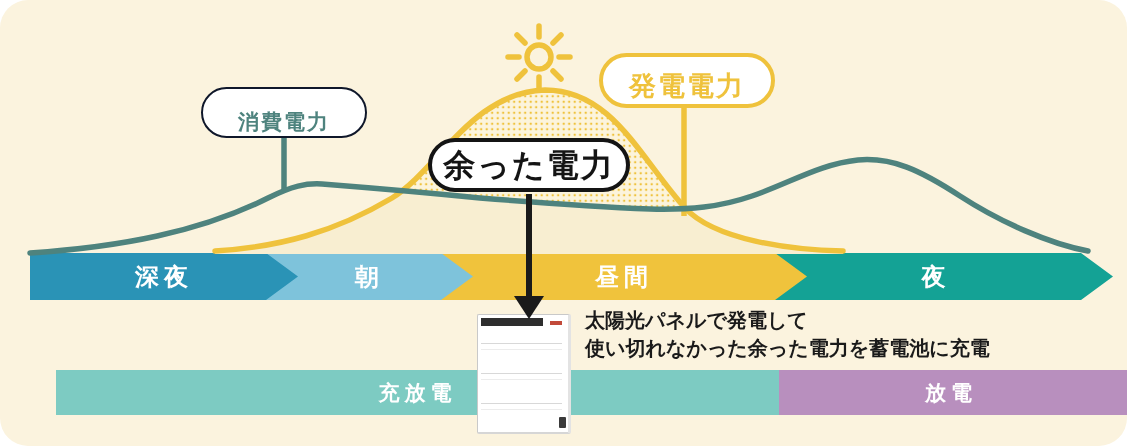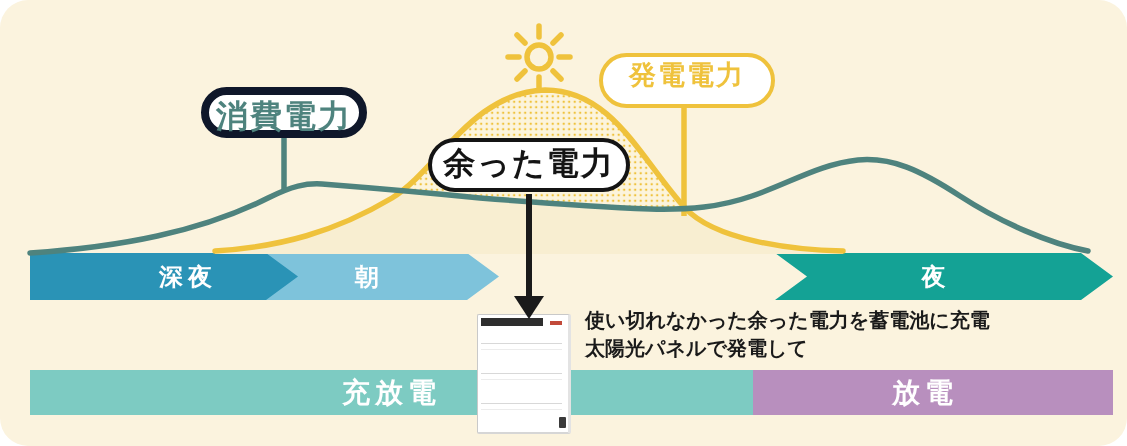--- a/index.html
+++ b/index.html
@@ -10,35 +10,35 @@
   .bars{position:absolute;inset:0;z-index:1;}
   svg.overlay{position:absolute;left:0;top:0;z-index:4;pointer-events:none;}
   .fg{position:absolute;inset:0;z-index:5;pointer-events:none;}
   .mid{position:absolute;inset:0;z-index:3;}
 
   
   .seg{position:absolute;top:253px;height:47px;display:flex;align-items:center;justify-content:center;
        color:#ffffff;font-size:24px;font-weight:bold;letter-spacing:5px;}
   .seg.first{clip-path:polygon(0 0, calc(100% - 32px) 0, 100% 50%, calc(100% - 32px) 100%, 0 100%);}
   .seg.chev{clip-path:polygon(0 0, calc(100% - 32px) 0, 100% 50%, calc(100% - 32px) 100%, 0 100%, 32px 50%);}
-  .seg-shinya{left:30px;width:268px;background:#2A93B6;padding-right:30px;padding-left:24px;}
+  .seg-shinya{left:30px;width:268px;background:#2A93B6;padding-right:30px;}
   .seg-asa{left:266px;width:207px;background:#7EC3DB;padding-right:26px;}
   .seg-hiruma{left:441px;width:366px;background:#F0C33C;padding-right:40px;}
   .seg-yoru{left:775px;width:322px;background:#14A295;padding-right:16px;}
 
   
   .bbar{position:absolute;top:370px;height:45px;display:flex;align-items:center;justify-content:center;
-        color:#ffffff;font-size:28px;font-weight:bold;letter-spacing:5px;}
+        color:#ffffff;font-size:21px;font-weight:bold;letter-spacing:5px;margin-left:26px;}
   .bbar-charge{left:30px;width:723px;background:#7DCBC2;padding-right:66px;}
   .bbar-discharge{left:753px;width:344px;background:#B88FBE;padding-right:16px;}
 
   
-  .pill{position:absolute;display:flex;align-items:flex-start;justify-content:center;background:#ffffff;
+  .pill{position:absolute;display:flex;align-items:flex-end;justify-content:center;background:#ffffff;
         font-weight:bold;border-radius:30px;box-sizing:border-box;letter-spacing:2px;}
-  .pill-consumption{left:201px;top:87px;width:166px;height:51px;border:8px solid #0f172a;color:#4E837E;font-size:32px;}
+  .pill-consumption{left:201px;top:87px;width:166px;height:51px;border:2px solid #0f172a;color:#4E837E;font-size:21px;}
   .pill-generation{left:599px;top:53px;width:176px;height:55px;border:4px solid #EFC23C;color:#EFC23C;font-size:27px;}
   .pill-surplus{left:428px;top:138px;width:202px;height:54px;border:4px solid #141414;color:#141414;font-size:32px;}
 
   
   .desc{position:absolute;left:585px;top:306px;color:#1A1A1A;font-size:20px;font-weight:bold;line-height:28px;white-space:nowrap;}
 
   
   .battery{position:absolute;left:477px;top:314px;width:94px;height:120px;background:#ffffff;
            border:1px solid #c9c9c9;border-right:3px solid #e3e3e3;border-bottom:2px solid #d6d6d6;
            box-sizing:border-box;border-radius:2px;}
@@ -53,20 +53,23 @@
 
 <div class="canvas">
 
   <div class="bars">
     <div class="seg first seg-shinya">
       <span>深夜</span>
     </div>
     <div class="seg chev seg-asa">
       <span>朝</span>
     </div>
+    <div class="seg chev seg-hiruma">
+      <span>昼間</span>
+    </div>
     <div class="seg chev seg-yoru">
       <span>夜</span>
     </div>
 
     <div class="bbar bbar-charge">
       <span>充放電</span>
     </div>
     <div class="bbar bbar-discharge">
       <span>放電</span>
     </div>
@@ -78,22 +81,22 @@
       <div class="brand"></div>
       <div class="line" style="top:28px"></div>
       <div class="line2" style="top:34px"></div>
       <div class="line" style="top:58px"></div>
       <div class="line2" style="top:64px"></div>
       <div class="line" style="top:88px"></div>
       <div class="line2" style="top:94px"></div>
       <div class="connector"></div>
     </div>
     <div class="desc">
+      <div>太陽光パネルで発電して</div>
       <div>使い切れなかった余った電力を蓄電池に充電</div>
-      <div>太陽光パネルで発電して</div>
     </div>
   </div>
 
   <svg class="overlay" width="1127" height="446" viewBox="0 0 1127 446">
     <defs>
       <pattern id="dots" width="5.5" height="5.5" patternUnits="userSpaceOnUse">
         <rect width="5.5" height="5.5" fill="#FCF4DC"></rect>
         <circle cx="2.7" cy="2.7" r="1.2" fill="#EFC23C"></circle>
       </pattern>
     </defs>

